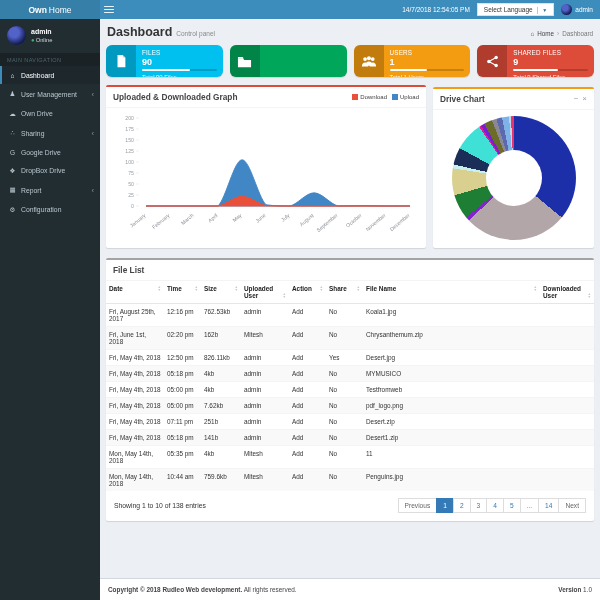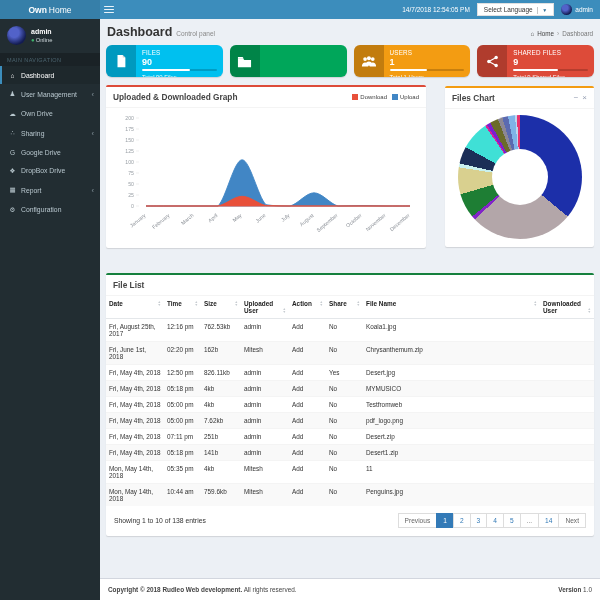--- a/index.html
+++ b/index.html
@@ -49,38 +49,38 @@
   .info-box{flex:1;height:32px;display:flex;color:#fff;border-radius:6px;overflow:hidden;box-shadow:0 1px 1px rgba(0,0,0,.12)}
   .ib-icon{width:30px;display:flex;align-items:center;justify-content:center;background:rgba(0,0,0,.2)}
   .ib-body{flex:1;padding:4px 6px 3px;display:flex;flex-direction:column}
   .ib-label{font-size:6.3px;letter-spacing:.2px}
   .ib-value{font-size:9px;font-weight:bold;margin:1px 0 2px}
   .progress{height:2px;background:rgba(0,0,0,.18);border-radius:1px;margin-bottom:2.5px}
   .progress .bar{height:2px;background:#fff;border-radius:1px}
   .ib-text{font-size:5.9px;opacity:.95}
 
   
-  .charts-row{display:flex;gap:19px;margin-top:8px;align-items:center}
+  .charts-row{display:flex;gap:7px;margin-top:8px;align-items:flex-end}
   .box{background:#fff;border-radius:2px;box-shadow:0 1px 1px rgba(0,0,0,.12)}
   .box-header{display:flex;align-items:center;padding:5px 7px;border-bottom:1px solid #f4f4f4}
   .box-title{font-size:8.3px;font-weight:bold;color:#444}
   .box-graph{width:320px;border-top:2px solid #dd4b39}
   .box-filechart{width:161px;border-top:2px solid #f39c12}
   .legend{margin-left:auto;display:flex;gap:5px;align-items:center}
   .legend-item{display:flex;align-items:center;gap:2px;font-size:6px;color:#444}
   .swatch{width:6px;height:6px;display:inline-block}
   .tools{margin-left:auto;display:flex;gap:4px;color:#97a0b3;font-size:8px}
   .tools span{cursor:pointer;line-height:8px}
   .box-body{padding:4px 8px 6px}
   .donut-wrap{display:flex;justify-content:center;align-items:center;height:138px}
   .donut{width:124px;height:124px;border-radius:50%;position:relative}
   .donut .hole{position:absolute;left:50%;top:50%;width:56px;height:56px;margin:-28px 0 0 -28px;border-radius:50%;background:#fff}
 
   
-  .box-filelist{margin-top:25px;border-top:2px solid #15803d}
+  .box-filelist{margin-top:10px;border-top:2px solid #a3a3a3}
   .fl-controls{display:flex;align-items:center;padding:5px 8px 4px;font-size:7px;color:#333}
   .fl-controls select{font-size:6.8px;margin:0 3px;border:1px solid #bfc7cd;background:#fff;font-family:inherit}
   .fl-search{margin-left:auto;display:flex;align-items:center;gap:3px}
   .fl-search input{width:86px;height:13px;border:1px solid #ccd2d8;border-radius:2px;font-size:7px;padding:0 3px;font-family:inherit}
   table{width:100%;border-collapse:collapse;table-layout:fixed;font-size:6.4px}
   thead th{font-weight:bold;text-align:left;vertical-align:top;padding:4px 3px;border-bottom:1px solid #e4e7ea;color:#222;cursor:pointer}
   th:nth-child(1){width:58px}th:nth-child(2){width:37px}th:nth-child(3){width:40px}
   th:nth-child(4){width:48px}th:nth-child(5){width:37px}th:nth-child(6){width:37px}
   th:nth-child(8){width:54px}
   tbody td{padding:4px 3px;border-top:1px solid #f4f4f4;color:#333;vertical-align:top;word-wrap:break-word}
@@ -301,21 +301,21 @@
             <text x="272" y="104" text-anchor="end" font-size="5.2" fill="#8b9097" transform="rotate(-40 272 104)">November</text>
             <text x="296" y="104" text-anchor="end" font-size="5.2" fill="#8b9097" transform="rotate(-40 296 104)">December</text>
             <path d="M32.0,94.0C36.0,94.0 48.0,94.0 56.0,94.0C64.0,94.0 72.0,94.0 80.0,94.0C88.0,94.0 96.0,94.0 104.0,94.0C112.0,86.3 120.0,48.0 128.0,47.8C136.0,47.6 144.0,85.0 152.0,92.7C160.0,94.0 168.0,94.0 176.0,94.0C184.0,92.0 192.0,80.8 200.0,80.8C208.0,80.8 216.0,91.9 224.0,94.0C232.0,94.0 240.0,93.6 248.0,93.6C256.0,93.6 264.0,93.9 272.0,94.0C280.0,94.0 292.0,94.0 296.0,94.0 L296.0,94 L32.0,94 Z" fill="#4186c5" stroke="#4186c5" stroke-width="0.9"></path>
             <path d="M32.0,94.0C36.0,94.0 48.0,94.0 56.0,94.0C64.0,94.0 72.0,94.0 80.0,94.0C88.0,94.0 96.0,94.0 104.0,94.0C112.0,92.4 120.0,84.4 128.0,84.3C136.0,84.2 144.0,91.9 152.0,93.6C160.0,94.0 168.0,93.9 176.0,94.0C184.0,94.0 192.0,94.0 200.0,94.0C208.0,94.0 216.0,94.0 224.0,94.0C232.0,94.0 240.0,94.0 248.0,94.0C256.0,94.0 264.0,94.0 272.0,94.0C280.0,94.0 292.0,94.0 296.0,94.0 L296.0,94 L32.0,94 Z" fill="#e8503a" stroke="#e8503a" stroke-width="0.9"></path>
           </svg>
       </div>
     </div>
 
     <div class="box box-filechart">
       <div class="box-header">
-        <span class="box-title">Files Chart</span>
+        <span class="box-title">Drive Chart</span>
         <div class="tools">
           <span>−</span>
           <span>×</span>
         </div>
       </div>
       <div class="box-body donut-wrap">
         <div class="donut" style="background: conic-gradient(rgb(28, 47, 169) 0%, rgb(28, 47, 169) 36%, rgb(179, 166, 169) 36%, rgb(179, 166, 169) 63%, rgb(130, 36, 201) 63%, rgb(130, 36, 201) 64%, rgb(30, 126, 52) 64%, rgb(30, 126, 52) 70.5%, rgb(217, 208, 143) 70.5%, rgb(217, 208, 143) 77.5%, rgb(201, 240, 238) 77.5%, rgb(201, 240, 238) 78.5%, rgb(27, 46, 87) 78.5%, rgb(27, 46, 87) 83%, rgb(63, 224, 214) 83%, rgb(63, 224, 214) 90.5%, rgb(214, 33, 156) 90.5%, rgb(214, 33, 156) 91%, rgb(122, 31, 208) 91%, rgb(122, 31, 208) 92%, rgb(107, 107, 42) 92%, rgb(107, 107, 42) 94.2%, rgb(140, 135, 148) 94.2%, rgb(140, 135, 148) 95.4%, rgb(91, 106, 176) 95.4%, rgb(91, 106, 176) 96.9%, rgb(127, 179, 232) 96.9%, rgb(127, 179, 232) 98.7%, rgb(188, 216, 240) 98.7%, rgb(188, 216, 240) 99.2%, rgb(232, 51, 110) 99.2%, rgb(232, 51, 110) 100%);">
             <div class="hole"></div>
           </div>
       </div>

